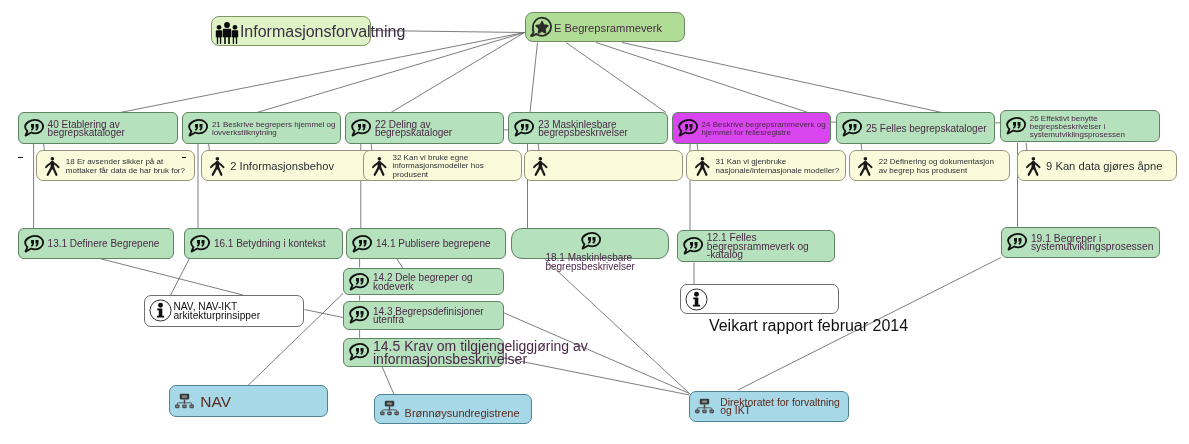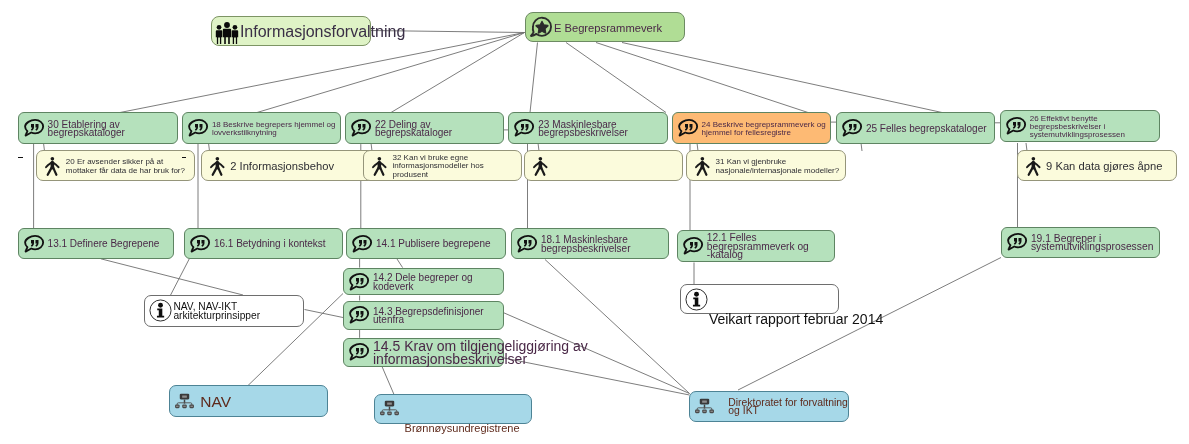--- a/index.html
+++ b/index.html
@@ -84,32 +84,32 @@
       <span class="lbl" style="font-size: 11.2px; line-height: 8.3px; position: relative; top: 1px;">E Begrepsrammeverk</span>
     </div>
     <div class="node" style="left: 17.6px; top: 112.4px; width: 160.1px; height: 31.7px; background: rgb(181, 225, 188); border: 1.1px solid rgb(94, 132, 98); border-radius: 6px; color: rgb(74, 40, 71);">
       <span class="ico" style="margin-left: 3px; width: 24px; height: 24px; margin-right: 2px; position: relative; top: 0px;">
         <svg width="24" height="24" viewBox="0 0 24 24">
       <path d="M13.1 3.9c4.45 0 8.05 3.0 8.05 6.7s-3.6 6.7-8.05 6.7c-1.4 0-2.72-.3-3.85-.82l-5.3 3.0a.25.25 0 0 1-.35-.32l1.85-3.95c-1.55-1.25-2.35-2.85-2.35-4.6C3.1 6.9 8.65 3.9 13.1 3.9z" fill="none" stroke="#111" stroke-width="1.85" stroke-linejoin="round"></path>
       <path d="M9.0 7.9h3.0v3.0c0 1.75-.85 3.05-2.35 3.8l-.78-1.2c.85-.5 1.33-1.2 1.38-1.95H9.0z" fill="#111"></path>
       <path d="M13.5 7.9h3.0v3.0c0 1.75-.85 3.05-2.35 3.8l-.78-1.2c.85-.5 1.33-1.2 1.38-1.95H13.5z" fill="#111"></path>
     </svg>
       </span>
-      <span class="lbl" style="font-size: 10px; line-height: 8.3px; position: relative; top: 1px;">30 Etablering av
+      <span class="lbl" style="font-size: 10px; line-height: 8.3px; position: relative; top: 1px;">40 Etablering av
 begrepskataloger</span>
     </div>
     <div class="node" style="left: 181.9px; top: 112.4px; width: 158.7px; height: 31.7px; background: rgb(181, 225, 188); border: 1.1px solid rgb(94, 132, 98); border-radius: 6px; color: rgb(74, 40, 71);">
       <span class="ico" style="margin-left: 3px; width: 24px; height: 24px; margin-right: 2px; position: relative; top: 0px;">
         <svg width="24" height="24" viewBox="0 0 24 24">
       <path d="M13.1 3.9c4.45 0 8.05 3.0 8.05 6.7s-3.6 6.7-8.05 6.7c-1.4 0-2.72-.3-3.85-.82l-5.3 3.0a.25.25 0 0 1-.35-.32l1.85-3.95c-1.55-1.25-2.35-2.85-2.35-4.6C3.1 6.9 8.65 3.9 13.1 3.9z" fill="none" stroke="#111" stroke-width="1.85" stroke-linejoin="round"></path>
       <path d="M9.0 7.9h3.0v3.0c0 1.75-.85 3.05-2.35 3.8l-.78-1.2c.85-.5 1.33-1.2 1.38-1.95H9.0z" fill="#111"></path>
       <path d="M13.5 7.9h3.0v3.0c0 1.75-.85 3.05-2.35 3.8l-.78-1.2c.85-.5 1.33-1.2 1.38-1.95H13.5z" fill="#111"></path>
     </svg>
       </span>
-      <span class="lbl" style="font-size: 8px; line-height: 8.3px; position: relative; top: 1px;">18 Beskrive begrepers hjemmel og
+      <span class="lbl" style="font-size: 8px; line-height: 8.3px; position: relative; top: 1px;">21 Beskrive begrepers hjemmel og
 lovverkstilknytning</span>
     </div>
     <div class="node" style="left: 344.9px; top: 112.4px; width: 158.9px; height: 31.7px; background: rgb(181, 225, 188); border: 1.1px solid rgb(94, 132, 98); border-radius: 6px; color: rgb(74, 40, 71);">
       <span class="ico" style="margin-left: 3px; width: 24px; height: 24px; margin-right: 2px; position: relative; top: 0px;">
         <svg width="24" height="24" viewBox="0 0 24 24">
       <path d="M13.1 3.9c4.45 0 8.05 3.0 8.05 6.7s-3.6 6.7-8.05 6.7c-1.4 0-2.72-.3-3.85-.82l-5.3 3.0a.25.25 0 0 1-.35-.32l1.85-3.95c-1.55-1.25-2.35-2.85-2.35-4.6C3.1 6.9 8.65 3.9 13.1 3.9z" fill="none" stroke="#111" stroke-width="1.85" stroke-linejoin="round"></path>
       <path d="M9.0 7.9h3.0v3.0c0 1.75-.85 3.05-2.35 3.8l-.78-1.2c.85-.5 1.33-1.2 1.38-1.95H9.0z" fill="#111"></path>
       <path d="M13.5 7.9h3.0v3.0c0 1.75-.85 3.05-2.35 3.8l-.78-1.2c.85-.5 1.33-1.2 1.38-1.95H13.5z" fill="#111"></path>
     </svg>
       </span>
@@ -120,21 +120,21 @@
       <span class="ico" style="margin-left: 3px; width: 24px; height: 24px; margin-right: 2px; position: relative; top: 0px;">
         <svg width="24" height="24" viewBox="0 0 24 24">
       <path d="M13.1 3.9c4.45 0 8.05 3.0 8.05 6.7s-3.6 6.7-8.05 6.7c-1.4 0-2.72-.3-3.85-.82l-5.3 3.0a.25.25 0 0 1-.35-.32l1.85-3.95c-1.55-1.25-2.35-2.85-2.35-4.6C3.1 6.9 8.65 3.9 13.1 3.9z" fill="none" stroke="#111" stroke-width="1.85" stroke-linejoin="round"></path>
       <path d="M9.0 7.9h3.0v3.0c0 1.75-.85 3.05-2.35 3.8l-.78-1.2c.85-.5 1.33-1.2 1.38-1.95H9.0z" fill="#111"></path>
       <path d="M13.5 7.9h3.0v3.0c0 1.75-.85 3.05-2.35 3.8l-.78-1.2c.85-.5 1.33-1.2 1.38-1.95H13.5z" fill="#111"></path>
     </svg>
       </span>
       <span class="lbl" style="font-size: 10px; line-height: 8.3px; position: relative; top: 1px;">23 Maskinlesbare
 begrepsbeskrivelser</span>
     </div>
-    <div class="node" style="left: 671.6px; top: 112.4px; width: 159px; height: 31.7px; background: #fdba74; border: 1.1px solid rgb(94, 132, 98); border-radius: 6px; color: rgb(74, 40, 71);">
+    <div class="node" style="left: 671.6px; top: 112.4px; width: 159px; height: 31.7px; background: #d946ef; border: 1.1px solid rgb(94, 132, 98); border-radius: 6px; color: rgb(74, 40, 71);">
       <span class="ico" style="margin-left: 3px; width: 24px; height: 24px; margin-right: 2px; position: relative; top: 0px;">
         <svg width="24" height="24" viewBox="0 0 24 24">
       <path d="M13.1 3.9c4.45 0 8.05 3.0 8.05 6.7s-3.6 6.7-8.05 6.7c-1.4 0-2.72-.3-3.85-.82l-5.3 3.0a.25.25 0 0 1-.35-.32l1.85-3.95c-1.55-1.25-2.35-2.85-2.35-4.6C3.1 6.9 8.65 3.9 13.1 3.9z" fill="none" stroke="#111" stroke-width="1.85" stroke-linejoin="round"></path>
       <path d="M9.0 7.9h3.0v3.0c0 1.75-.85 3.05-2.35 3.8l-.78-1.2c.85-.5 1.33-1.2 1.38-1.95H9.0z" fill="#111"></path>
       <path d="M13.5 7.9h3.0v3.0c0 1.75-.85 3.05-2.35 3.8l-.78-1.2c.85-.5 1.33-1.2 1.38-1.95H13.5z" fill="#111"></path>
     </svg>
       </span>
       <span class="lbl" style="font-size: 8px; line-height: 8.3px; position: relative; top: 1px;">24 Beskrive begrepsrammeverk og
 hjemmel for fellesregistre</span>
     </div>
@@ -166,21 +166,21 @@
       <g fill="none" stroke="#1a1a1a" stroke-linecap="round" stroke-linejoin="round" transform="translate(-0.5,1.0)">
         <circle cx="11.8" cy="3.2" r="2.0" fill="#1a1a1a" stroke="none"></circle>
         <path d="M11.8 7.1 L11.8 13.0" stroke-width="3.9"></path>
         <path d="M10.5 7.6 L7.2 9.9 L4.9 12.3" stroke-width="2.1"></path>
         <path d="M13.2 7.8 L16.2 10.0 L18.6 12.3" stroke-width="2.1"></path>
         <path d="M11.0 12.7 L8.9 16.6 L6.7 20.6" stroke-width="2.4"></path>
         <path d="M12.7 12.7 L14.4 16.6 L16.2 20.6" stroke-width="2.4"></path>
       </g>
     </svg>
       </span>
-      <span class="lbl" style="font-size: 8px; line-height: 8.3px; position: relative; top: 1px;">20 Er avsender sikker på at
+      <span class="lbl" style="font-size: 8px; line-height: 8.3px; position: relative; top: 1px;">18 Er avsender sikker på at
 mottaker får data de har bruk for?</span>
     </div>
     <span class="minus" style="left: 181.8px; top: 156.8px; width: 4.6px; height: 1.4px; background: rgb(17, 17, 17);"></span>
     <span class="minus" style="left: 18.3px; top: 156.8px; width: 4.6px; height: 1.4px; background: rgb(17, 17, 17);"></span>
     <div class="node" style="left: 200.7px; top: 150.4px; width: 182px; height: 30.4px; background: rgb(251, 251, 220); border: 1px solid rgb(149, 149, 122); border-radius: 7px; color: rgb(46, 46, 51);">
       <span class="ico" style="margin-left: 5px; width: 22px; height: 22px; margin-right: 1.5px; position: relative; top: 0px;">
         <svg width="22" height="22" viewBox="0 0 24 24">
       <g fill="none" stroke="#1a1a1a" stroke-linecap="round" stroke-linejoin="round" transform="translate(-0.5,1.0)">
         <circle cx="11.8" cy="3.2" r="2.0" fill="#1a1a1a" stroke="none"></circle>
         <path d="M11.8 7.1 L11.8 13.0" stroke-width="3.9"></path>
@@ -233,20 +233,36 @@
         <path d="M10.5 7.6 L7.2 9.9 L4.9 12.3" stroke-width="2.1"></path>
         <path d="M13.2 7.8 L16.2 10.0 L18.6 12.3" stroke-width="2.1"></path>
         <path d="M11.0 12.7 L8.9 16.6 L6.7 20.6" stroke-width="2.4"></path>
         <path d="M12.7 12.7 L14.4 16.6 L16.2 20.6" stroke-width="2.4"></path>
       </g>
     </svg>
       </span>
       <span class="lbl" style="font-size: 8px; line-height: 8.3px; position: relative; top: 1px;">31 Kan vi gjenbruke
 nasjonale/internasjonale modeller?</span>
     </div>
+    <div class="node" style="left: 849.2px; top: 150.4px; width: 161.1px; height: 30.4px; background: rgb(251, 251, 220); border: 1px solid rgb(149, 149, 122); border-radius: 7px; color: rgb(46, 46, 51);">
+      <span class="ico" style="margin-left: 5px; width: 22px; height: 22px; margin-right: 1.5px; position: relative; top: 0px;">
+        <svg width="22" height="22" viewBox="0 0 24 24">
+      <g fill="none" stroke="#1a1a1a" stroke-linecap="round" stroke-linejoin="round" transform="translate(-0.5,1.0)">
+        <circle cx="11.8" cy="3.2" r="2.0" fill="#1a1a1a" stroke="none"></circle>
+        <path d="M11.8 7.1 L11.8 13.0" stroke-width="3.9"></path>
+        <path d="M10.5 7.6 L7.2 9.9 L4.9 12.3" stroke-width="2.1"></path>
+        <path d="M13.2 7.8 L16.2 10.0 L18.6 12.3" stroke-width="2.1"></path>
+        <path d="M11.0 12.7 L8.9 16.6 L6.7 20.6" stroke-width="2.4"></path>
+        <path d="M12.7 12.7 L14.4 16.6 L16.2 20.6" stroke-width="2.4"></path>
+      </g>
+    </svg>
+      </span>
+      <span class="lbl" style="font-size: 8px; line-height: 8.3px; position: relative; top: 1px;">22 Definering og dokumentasjon
+av begrep hos produsent</span>
+    </div>
     <div class="node" style="left: 1016.6px; top: 150.4px; width: 160.7px; height: 30.4px; background: rgb(251, 251, 220); border: 1px solid rgb(149, 149, 122); border-radius: 7px; color: rgb(46, 46, 51);">
       <span class="ico" style="margin-left: 5px; width: 22px; height: 22px; margin-right: 1.5px; position: relative; top: 0px;">
         <svg width="22" height="22" viewBox="0 0 24 24">
       <g fill="none" stroke="#1a1a1a" stroke-linecap="round" stroke-linejoin="round" transform="translate(-0.5,1.0)">
         <circle cx="11.8" cy="3.2" r="2.0" fill="#1a1a1a" stroke="none"></circle>
         <path d="M11.8 7.1 L11.8 13.0" stroke-width="3.9"></path>
         <path d="M10.5 7.6 L7.2 9.9 L4.9 12.3" stroke-width="2.1"></path>
         <path d="M13.2 7.8 L16.2 10.0 L18.6 12.3" stroke-width="2.1"></path>
         <path d="M11.0 12.7 L8.9 16.6 L6.7 20.6" stroke-width="2.4"></path>
         <path d="M12.7 12.7 L14.4 16.6 L16.2 20.6" stroke-width="2.4"></path>
@@ -278,21 +294,21 @@
     <div class="node" style="left: 346px; top: 228.4px; width: 159.6px; height: 30.4px; background: rgb(181, 225, 188); border: 1.1px solid rgb(94, 132, 98); border-radius: 6px; color: rgb(74, 40, 71);">
       <span class="ico" style="margin-left: 3px; width: 24px; height: 24px; margin-right: 2px; position: relative; top: 0px;">
         <svg width="24" height="24" viewBox="0 0 24 24">
       <path d="M13.1 3.9c4.45 0 8.05 3.0 8.05 6.7s-3.6 6.7-8.05 6.7c-1.4 0-2.72-.3-3.85-.82l-5.3 3.0a.25.25 0 0 1-.35-.32l1.85-3.95c-1.55-1.25-2.35-2.85-2.35-4.6C3.1 6.9 8.65 3.9 13.1 3.9z" fill="none" stroke="#111" stroke-width="1.85" stroke-linejoin="round"></path>
       <path d="M9.0 7.9h3.0v3.0c0 1.75-.85 3.05-2.35 3.8l-.78-1.2c.85-.5 1.33-1.2 1.38-1.95H9.0z" fill="#111"></path>
       <path d="M13.5 7.9h3.0v3.0c0 1.75-.85 3.05-2.35 3.8l-.78-1.2c.85-.5 1.33-1.2 1.38-1.95H13.5z" fill="#111"></path>
     </svg>
       </span>
       <span class="lbl" style="font-size: 10px; line-height: 8.3px; position: relative; top: 1px;">14.1 Publisere begrepene</span>
     </div>
-    <div class="node" style="left: 511px; top: 228.4px; width: 158.4px; height: 30.4px; background: rgb(181, 225, 188); border: 1.1px solid rgb(94, 132, 98); border-radius: 6px; color: rgb(74, 40, 71);">
+    <div class="node" style="left: 511px; top: 228.4px; width: 158.4px; height: 30.4px; background: rgb(181, 225, 188); border: 1.1px solid rgb(94, 132, 98); border-radius: 11px; color: rgb(74, 40, 71); flex-direction: column;">
       <span class="ico" style="margin-left: 3px; width: 24px; height: 24px; margin-right: 2px; position: relative; top: 0px;">
         <svg width="24" height="24" viewBox="0 0 24 24">
       <path d="M13.1 3.9c4.45 0 8.05 3.0 8.05 6.7s-3.6 6.7-8.05 6.7c-1.4 0-2.72-.3-3.85-.82l-5.3 3.0a.25.25 0 0 1-.35-.32l1.85-3.95c-1.55-1.25-2.35-2.85-2.35-4.6C3.1 6.9 8.65 3.9 13.1 3.9z" fill="none" stroke="#111" stroke-width="1.85" stroke-linejoin="round"></path>
       <path d="M9.0 7.9h3.0v3.0c0 1.75-.85 3.05-2.35 3.8l-.78-1.2c.85-.5 1.33-1.2 1.38-1.95H9.0z" fill="#111"></path>
       <path d="M13.5 7.9h3.0v3.0c0 1.75-.85 3.05-2.35 3.8l-.78-1.2c.85-.5 1.33-1.2 1.38-1.95H13.5z" fill="#111"></path>
     </svg>
       </span>
       <span class="lbl" style="font-size: 10px; line-height: 8.3px; position: relative; top: 1px;">18.1 Maskinlesbare
 begrepsbeskrivelser</span>
     </div>
@@ -364,21 +380,21 @@
 arkitekturprinsipper</span>
     </div>
     <div class="node" style="left: 679.9px; top: 284px; width: 159.4px; height: 30.3px; background: rgb(255, 255, 255); border: 1px solid rgb(110, 110, 110); border-radius: 7px; color: rgb(17, 17, 17);">
       <span class="ico" style="margin-left: 4px; width: 23px; height: 23px; margin-right: 1px; position: relative; top: 0px;">
         <svg width="23" height="23" viewBox="0 0 24 24">
       <circle cx="12" cy="12" r="11.0" fill="#fff" stroke="#1a1a1a" stroke-width="0.95"></circle>
       <circle cx="12.0" cy="6.5" r="2.55" fill="#0d0d0d"></circle>
       <path d="M8.6 9.9h5.3v7.6h1.9v1.9H8.3v-1.9h1.9v-5.7H8.6z" fill="#0d0d0d"></path>
     </svg>
       </span>
-      <span class="lbl" style="font-size: 14px; line-height: 8.3px; position: relative; top: 11px; margin-top: 18px;">Veikart rapport februar 2014</span>
+      <span class="lbl" style="font-size: 16px; line-height: 8.3px; position: relative; top: 18px; margin-top: 18px;">Veikart rapport februar 2014</span>
     </div>
     <div class="node" style="left: 169.3px; top: 385px; width: 159.2px; height: 32px; background: rgb(166, 216, 232); border: 1.2px solid rgb(77, 131, 149); border-radius: 7px; color: rgb(94, 42, 28);">
       <span class="ico" style="margin-left: 4px; width: 21px; height: 21px; margin-right: 5px; position: relative; top: 0px;">
         <svg width="21" height="21" viewBox="0 0 24 24">
       <rect x="6.6" y="3.1" width="10.8" height="6.6" rx="1.3" fill="#3a3a3a"></rect>
       <rect x="9.3" y="5.1" width="5.4" height="2.6" rx="0.3" fill="#8d8d8d"></rect>
       <path d="M12 9.8v4.6" fill="none" stroke="#444" stroke-width="1.7"></path>
       <path d="M3.6 16.0v-1.1a1.4 1.4 0 0 1 1.4-1.4h14a1.4 1.4 0 0 1 1.4 1.4v1.1" fill="none" stroke="#555" stroke-width="1.1"></path>
       <rect x="1.2" y="15.4" width="5.2" height="4.3" rx="1.3" fill="#4a4a4a"></rect>
       <rect x="9.4" y="15.4" width="5.2" height="4.3" rx="1.3" fill="#4a4a4a"></rect>
@@ -398,23 +414,23 @@
       <path d="M12 9.8v4.6" fill="none" stroke="#444" stroke-width="1.7"></path>
       <path d="M3.6 16.0v-1.1a1.4 1.4 0 0 1 1.4-1.4h14a1.4 1.4 0 0 1 1.4 1.4v1.1" fill="none" stroke="#555" stroke-width="1.1"></path>
       <rect x="1.2" y="15.4" width="5.2" height="4.3" rx="1.3" fill="#4a4a4a"></rect>
       <rect x="9.4" y="15.4" width="5.2" height="4.3" rx="1.3" fill="#4a4a4a"></rect>
       <rect x="17.6" y="15.4" width="5.2" height="4.3" rx="1.3" fill="#4a4a4a"></rect>
       <rect x="2.4" y="16.9" width="2.8" height="1.2" rx="0.2" fill="#9c9c9c"></rect>
       <rect x="10.6" y="16.9" width="2.8" height="1.2" rx="0.2" fill="#9c9c9c"></rect>
       <rect x="18.8" y="16.9" width="2.8" height="1.2" rx="0.2" fill="#9c9c9c"></rect>
     </svg>
       </span>
-      <span class="lbl" style="font-size: 11px; line-height: 8.3px; position: relative; top: 19px;">Brønnøysundregistrene</span>
-    </div>
-    <div class="node" style="left: 689.3px; top: 390.5px; width: 159.7px; height: 31px; background: rgb(166, 216, 232); border: 1.2px solid rgb(77, 131, 149); border-radius: 7px; color: rgb(94, 42, 28); gap: 8px;">
+      <span class="lbl" style="font-size: 11px; line-height: 8.3px; position: relative; top: 4px;">Brønnøysundregistrene</span>
+    </div>
+    <div class="node" style="left: 689.3px; top: 390.5px; width: 159.7px; height: 31px; background: rgb(166, 216, 232); border: 1.2px solid rgb(77, 131, 149); border-radius: 7px; color: rgb(94, 42, 28);">
       <span class="ico" style="margin-left: 4px; width: 21px; height: 21px; margin-right: 5px; position: relative; top: 0px;">
         <svg width="21" height="21" viewBox="0 0 24 24">
       <rect x="6.6" y="3.1" width="10.8" height="6.6" rx="1.3" fill="#3a3a3a"></rect>
       <rect x="9.3" y="5.1" width="5.4" height="2.6" rx="0.3" fill="#8d8d8d"></rect>
       <path d="M12 9.8v4.6" fill="none" stroke="#444" stroke-width="1.7"></path>
       <path d="M3.6 16.0v-1.1a1.4 1.4 0 0 1 1.4-1.4h14a1.4 1.4 0 0 1 1.4 1.4v1.1" fill="none" stroke="#555" stroke-width="1.1"></path>
       <rect x="1.2" y="15.4" width="5.2" height="4.3" rx="1.3" fill="#4a4a4a"></rect>
       <rect x="9.4" y="15.4" width="5.2" height="4.3" rx="1.3" fill="#4a4a4a"></rect>
       <rect x="17.6" y="15.4" width="5.2" height="4.3" rx="1.3" fill="#4a4a4a"></rect>
       <rect x="2.4" y="16.9" width="2.8" height="1.2" rx="0.2" fill="#9c9c9c"></rect>

